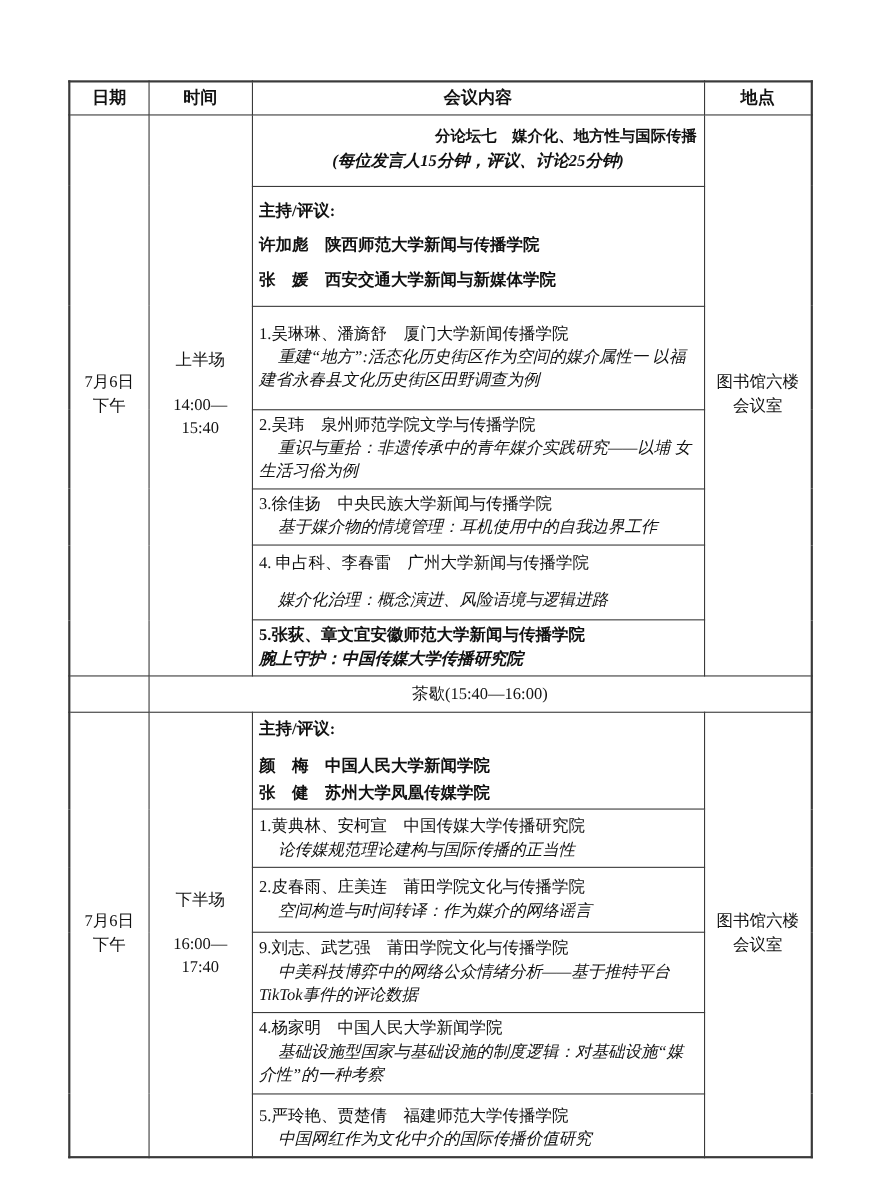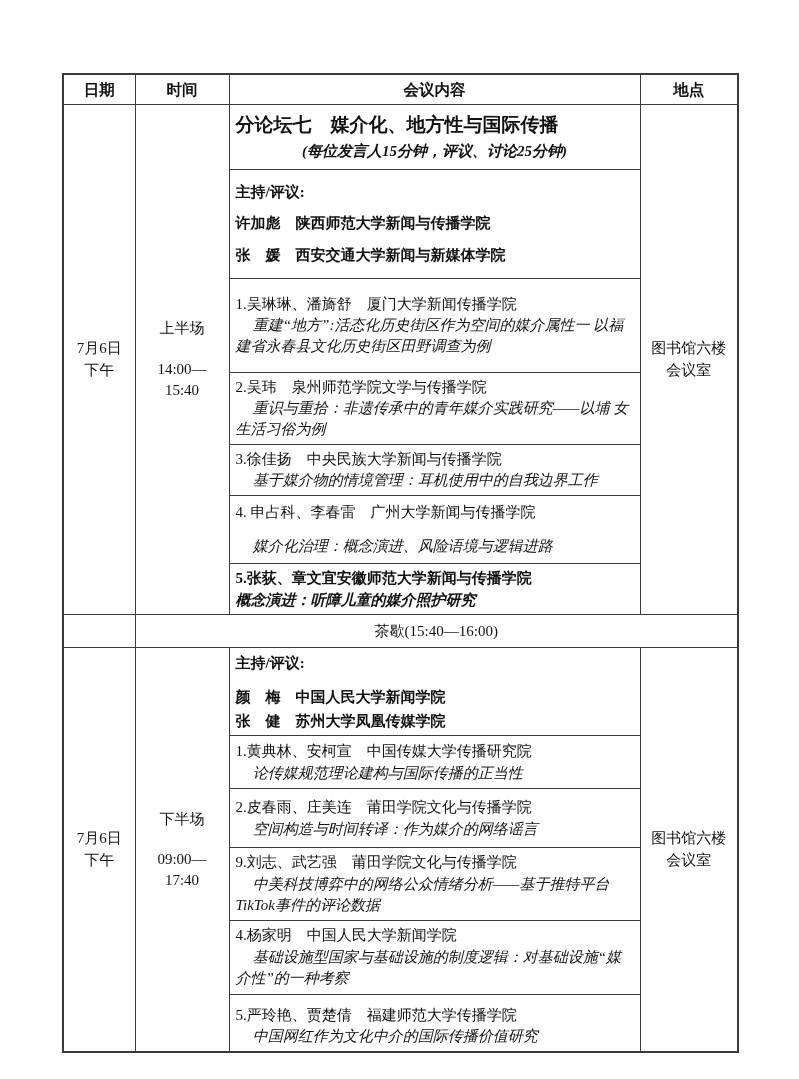--- a/index.html
+++ b/index.html
@@ -45,21 +45,21 @@
   td.c-date, td.c-time, td.c-loc {
     text-align:center;
     vertical-align:middle;
   }
   td.c-date p, td.c-loc p { margin:1px 0; }
   td.c-time .half   { margin:0 0 20px 0; }
   td.c-time .trange { margin:0; }
 
   td.c-content { vertical-align:middle; padding:2px 8px 2px 7px; }
 
-  .f-title { font-weight:bold; text-align:left; margin:5px 0 3px 0; font-size:19px; }
+  .f-title { font-weight:bold; text-align:right; margin:5px 0 3px 0; font-size:14px; }
   .f-sub   { font-weight:bold; font-style:italic; text-align:center; margin:3px 0 5px 0; }
 
   .chair p { font-weight:bold; }
   .chair-loose p { margin:11px 0; }
   .chair-tight .chair-label { margin:4px 0 13px 0; }
   .chair-tight .chair-line  { margin:3px 0; }
 
   .item .authors { margin:3px 0 1px 0; }
   .item .ititle  { margin:1px 0 3px 0; font-style:italic; text-indent:1.15em; }
   .item .ititle.noindent { text-indent:0; }
@@ -134,37 +134,37 @@
       </tr>
       <tr class="r-i4">
         <td class="c-content item">
           <p class="authors">4. 申占科、李春雷　广州大学新闻与传播学院</p>
           <p class="ititle gap">媒介化治理：概念演进、风险语境与逻辑进路</p>
         </td>
       </tr>
       <tr class="r-i5">
         <td class="c-content item">
           <p class="authors">5.张荻、章文宜安徽师范大学新闻与传播学院</p>
-          <p class="ititle noindent">概念演进：听障儿童的媒介照护研究</p>
+          <p class="ititle noindent">腕上守护：中国传媒大学传播研究院</p>
         </td>
       </tr>
 
       <tr class="r-tea">
         <td></td>
         <td class="tea" colspan="3">茶歇(15:40—16:00)</td>
       </tr>
 
       <tr class="r-chair2">
         <td class="c-date" rowspan="6">
           <p>7月6日</p>
           <p>下午</p>
         </td>
         <td class="c-time" rowspan="6">
           <p class="half">下半场</p>
-          <p class="trange">09:00—17:40</p>
+          <p class="trange">16:00—17:40</p>
         </td>
         <td class="c-content chair chair-tight">
           <p class="chair-label">主持/评议:</p>
           <p class="chair-line">颜　梅　中国人民大学新闻学院</p>
           <p class="chair-line">张　健　苏州大学凤凰传媒学院</p>
         </td>
         <td class="c-loc" rowspan="6">
           <p>图书馆六楼</p>
           <p>会议室</p>
         </td>

